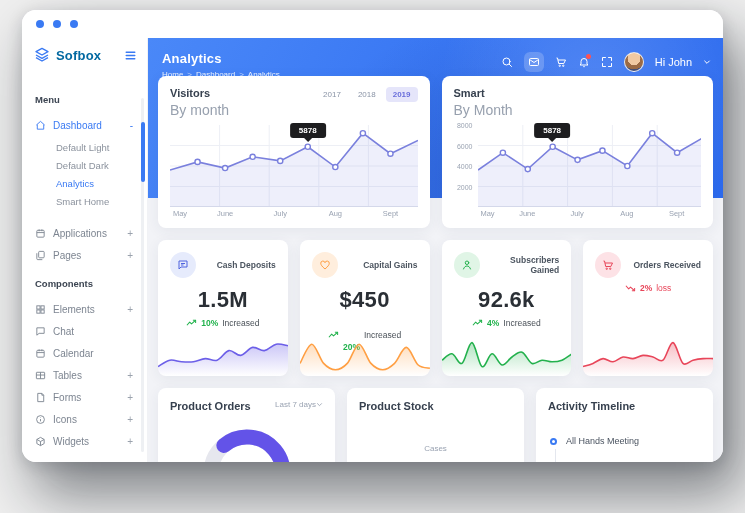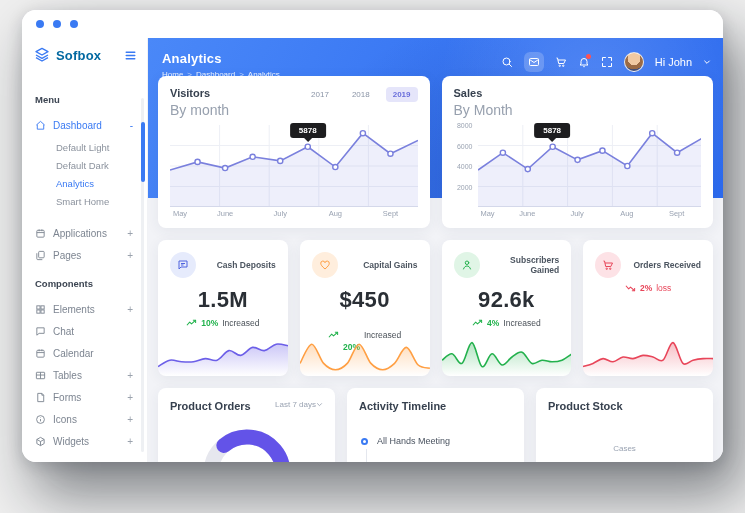--- a/index.html
+++ b/index.html
@@ -60,21 +60,21 @@
 
   .content { position:relative; padding:38px 10px 0; }
   .row { display:flex; gap:12px; margin-bottom:12px; }
   .card { background:#fff; border-radius:8px; box-shadow:0 3px 14px rgba(45,60,90,.07); }
 
   
   .chart-card { flex:1; height:152px; padding:11px 12px 6px; }
   .card-head { display:flex; justify-content:space-between; align-items:flex-start; }
   .c-title { font-size:11px; font-weight:700; color:#37414f; }
   .c-sub { font-size:14px; color:#97a0ae; margin-top:3px; }
-  .years { display:flex; gap:9px; }
+  .years { display:flex; gap:3px; }
   .year { font-size:8px; color:#8a94a6; padding:3px 7px; border-radius:4px; cursor:pointer; }
   .year.active { background:#e5e5fa; color:#6a6fdb; font-weight:700; }
   .chart-body { display:flex; margin-top:7px; }
   .ylabels { width:24px; position:relative; height:82px; flex:none; }
   .ylabels span { position:absolute; right:5px; transform:translateY(-50%); font-size:7px; color:#9aa3b2; }
   .plotarea { position:relative; flex:1; }
   .plot { width:100%; height:82px; display:block; }
   .xlabels { position:relative; height:12px; }
   .xlabels span { position:absolute; top:2px; transform:translateX(-50%); font-size:7.5px; color:#9aa3b2; }
   .tooltip { position:absolute; transform:translate(-50%,-100%); background:#1d1d1f; color:#fff;
@@ -346,21 +346,21 @@
                     <span style="left: 165.333px;">Aug</span>
                     <span style="left: 220.444px;">Sept</span>
                   </div>
               </div>
             </div>
           </div>
 
           <div class="card chart-card">
             <div class="card-head">
               <div>
-                <div class="c-title">Sales</div>
+                <div class="c-title">Smart</div>
                 <div class="c-sub">By Month</div>
               </div>
             </div>
             <div class="chart-body" id="sales-chart">
               <div class="ylabels">
                   <span style="top: 0px;">8000</span>
                   <span style="top: 20.5px;">6000</span>
                   <span style="top: 41px;">4000</span>
                   <span style="top: 61.5px;">2000</span>
                 </div>
@@ -546,32 +546,32 @@
             <div class="donut-wrap">
               <svg id="donut" width="96" height="96" viewBox="0 0 96 96">
                 <circle cx="48" cy="48" r="36" fill="none" stroke-width="15" stroke="#e6e7ee"></circle>
                 <circle cx="48" cy="48" r="36" fill="none" stroke-width="15" stroke-linecap="round" stroke-dasharray="126 100.2" transform="rotate(230 48 48)" stroke="#6353e8"></circle>
               </svg>
             </div>
           </div>
 
           <div class="card bottom-card">
             <div class="card-head">
+              <div class="c-title">Product Stock</div>
+            </div>
+            <div class="stock-label">Cases</div>
+          </div>
+
+          <div class="card bottom-card">
+            <div class="card-head">
               <div class="c-title">Activity Timeline</div>
             </div>
             <div class="tl-item">
               <span class="tl-line"></span>
               <span class="tl-dot"></span>
               <span class="tl-text">All Hands Meeting</span>
             </div>
           </div>
-
-          <div class="card bottom-card">
-            <div class="card-head">
-              <div class="c-title">Product Stock</div>
-            </div>
-            <div class="stock-label">Cases</div>
-          </div>
         </div>
       </div>
     </main>
   </div>
 </div>
 
 </body></html>

